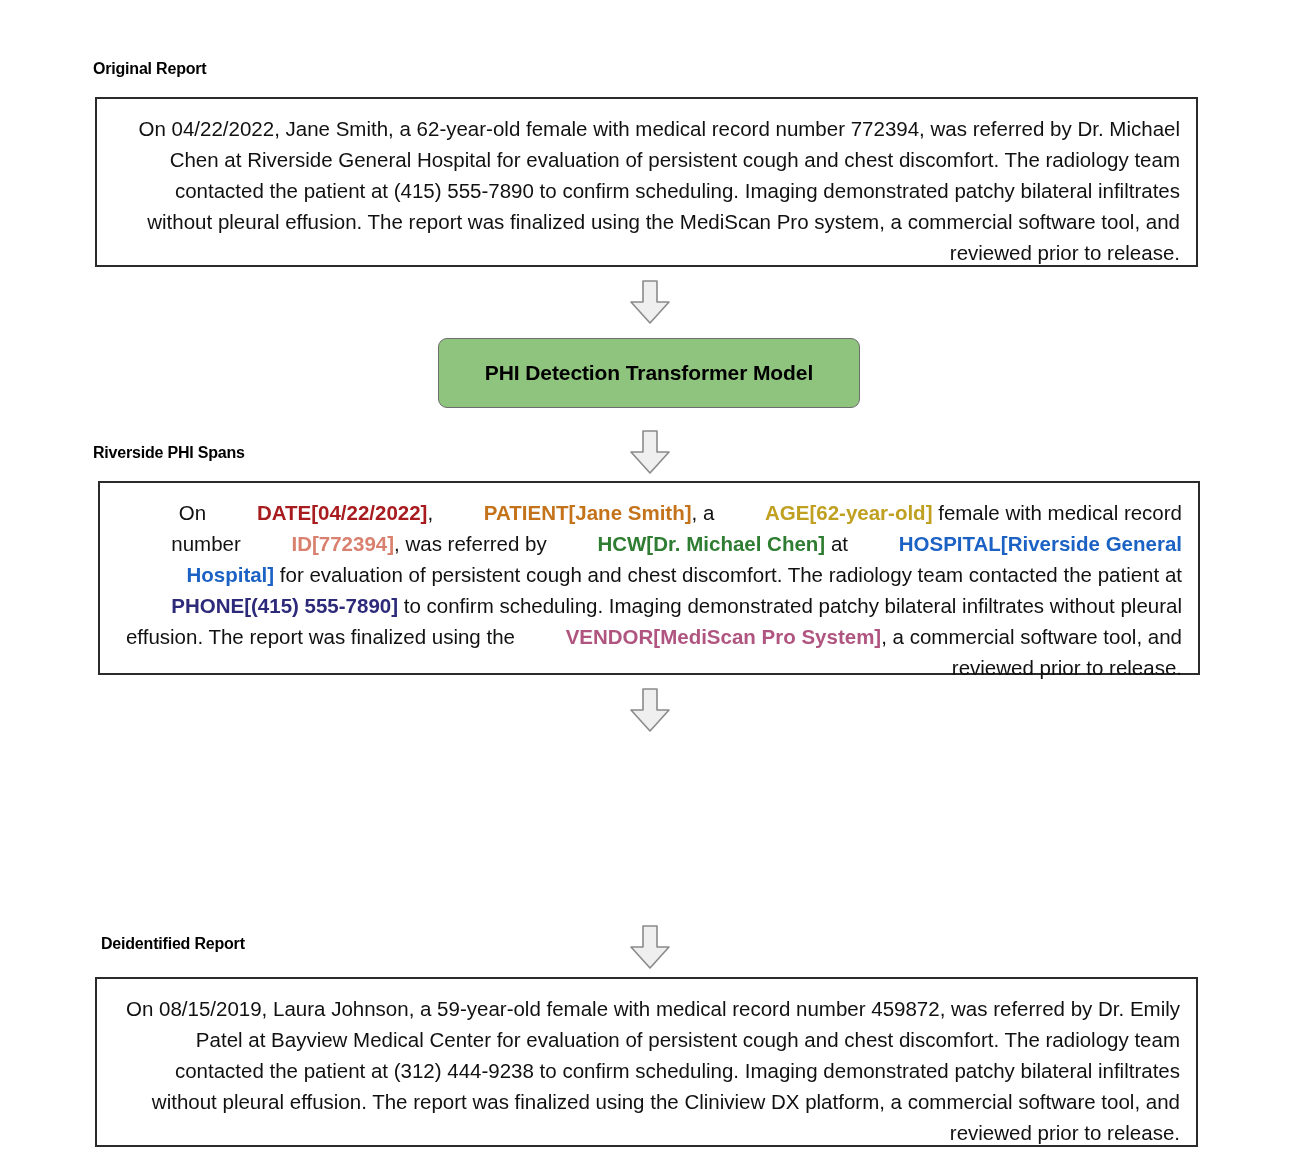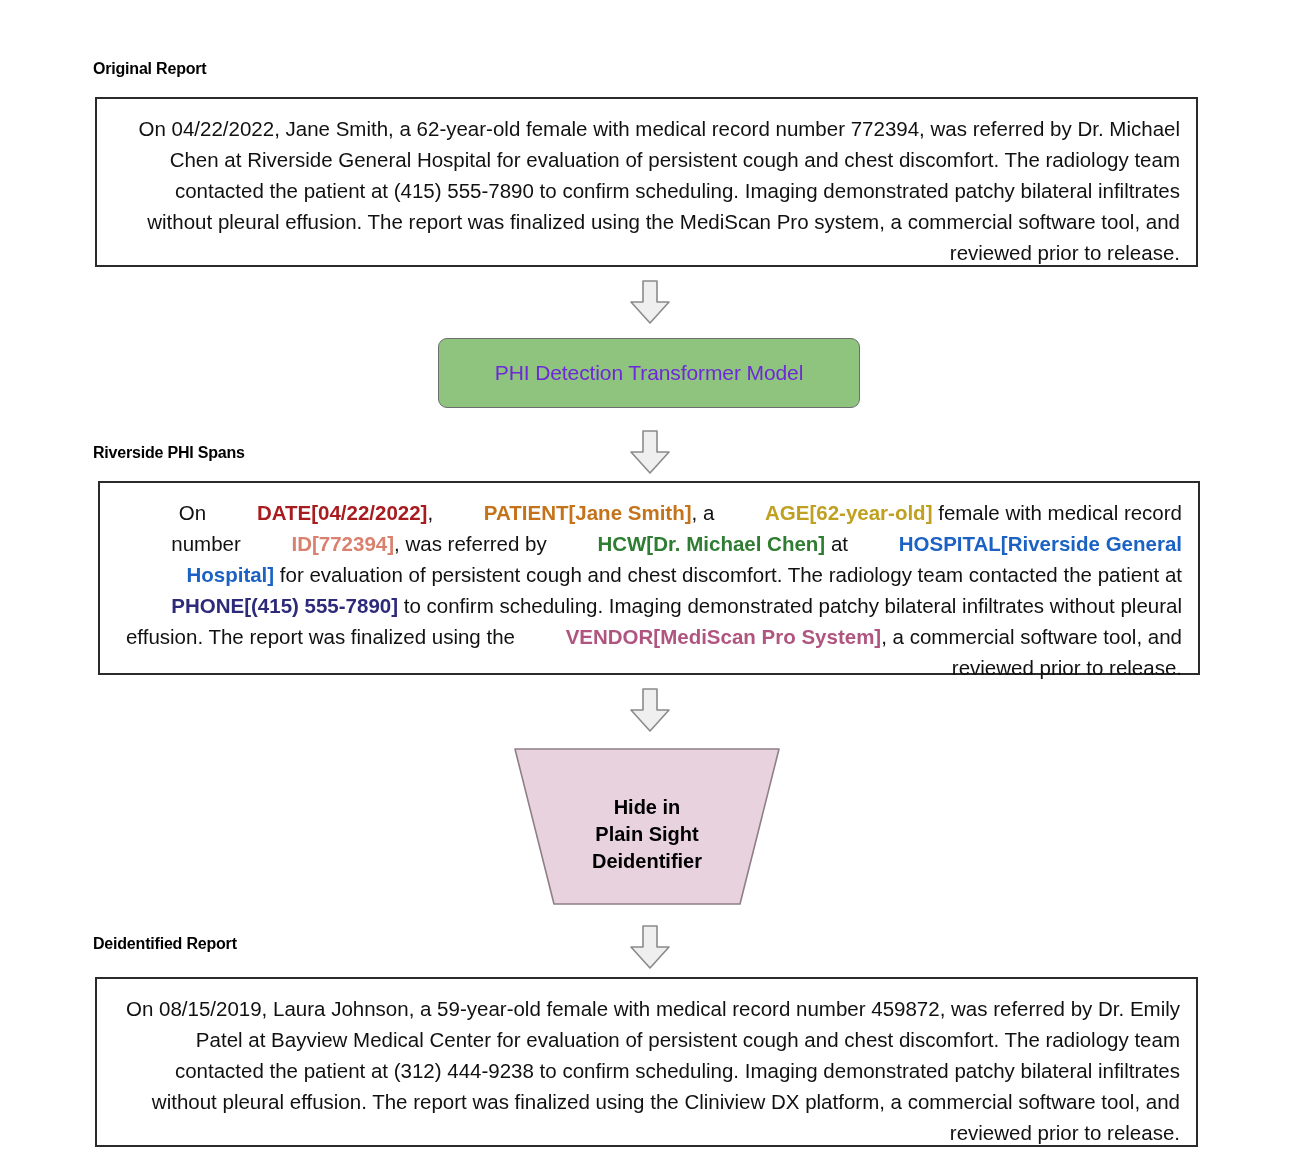--- a/index.html
+++ b/index.html
@@ -58,22 +58,22 @@
     position: absolute;
     border: 1.5px solid #6e6e6e;
     border-radius: 9px;
     box-sizing: border-box;
     display: flex;
     align-items: center;
     justify-content: center;
   }
   .model-box-label {
     font-size: 21px;
-    font-weight: normal;
-    color: #6d28d9;
+    font-weight: bold;
+    color: #000000;
     letter-spacing: -0.1px;
     white-space: nowrap;
   }
 
   
   .trapezoid-wrap {
     position: absolute;
   }
   .trapezoid-wrap svg {
     display: block;
@@ -129,36 +129,26 @@
   <div class="report-box" style="left:98px; top:481px; width:1102px; height:194px;">
     <div class="report-text" id="spans-text"><span>On </span><span class="phi" style="color: rgb(168, 28, 32);">DATE[04/22/2022]</span><span>, </span><span class="phi" style="color: rgb(196, 115, 26);">PATIENT[Jane Smith]</span><span>, a </span><span class="phi" style="color: rgb(191, 160, 33);">AGE[62-year-old]</span><span> female with medical record number </span><span class="phi" style="color: rgb(217, 128, 110);">ID[772394]</span><span>, was referred by </span><span class="phi" style="color: rgb(47, 125, 50);">HCW[Dr. Michael Chen]</span><span> at </span><span class="phi" style="color: rgb(27, 98, 196);">HOSPITAL[Riverside General Hospital]</span><span> for evaluation of persistent cough and chest discomfort. The radiology team contacted the patient at </span><span class="phi" style="color: rgb(45, 42, 122);">PHONE[(415) 555-7890]</span><span> to confirm scheduling. Imaging demonstrated patchy bilateral infiltrates without pleural effusion. The report was finalized using the </span><span class="phi" style="color: rgb(176, 85, 128);">VENDOR[MediScan Pro System]</span><span>, a commercial software tool, and reviewed prior to release.</span></div>
   </div>
 
   <div class="arrow" style="left:628px; top:688px;">
     <svg width="44" height="45" viewBox="0 0 44 45">
       <polygon points="15,1 29,1 29,22 41,22 22,43 3,22 15,22" fill="#efefef" stroke="#8a8a8a" stroke-width="1.6" stroke-linejoin="round"></polygon>
     </svg>
   </div>
 
-  <div class="trapezoid-wrap" style="left:514px; top:748px; width:266px; height:157px;">
-    <svg width="266" height="157" viewBox="0 0 266 157">
-      <polygon points="1,1 265,1 226,156 40,156" fill="#e8d2dd" stroke="#8f7f87" stroke-width="1.6" stroke-linejoin="round"></polygon>
-    </svg>
-    <div class="trapezoid-label">
-      <div>Hide in</div>
-      <div>Plain Sight</div>
-      <div>Deidentifier</div>
-    </div>
-  </div>
 
   <div class="arrow" style="left:628px; top:925px;">
     <svg width="44" height="45" viewBox="0 0 44 45">
       <polygon points="15,1 29,1 29,22 41,22 22,43 3,22 15,22" fill="#efefef" stroke="#8a8a8a" stroke-width="1.6" stroke-linejoin="round"></polygon>
     </svg>
   </div>
 
-  <div class="section-heading" style="left:93px; top:935px;">Deidentified Report</div>
+  <div class="section-heading" style="left:101px; top:935px;">Deidentified Report</div>
 
   <div class="report-box" style="left:95px; top:977px; width:1103px; height:170px;">
     <div class="report-text">On 08/15/2019, Laura Johnson, a 59-year-old female with medical record number 459872, was referred by Dr. Emily Patel at Bayview Medical Center for evaluation of persistent cough and chest discomfort. The radiology team contacted the patient at (312) 444-9238 to confirm scheduling. Imaging demonstrated patchy bilateral infiltrates without pleural effusion. The report was finalized using the Cliniview DX platform, a commercial software tool, and reviewed prior to release.</div>
   </div>
 
 </div>
 
 </body></html>

